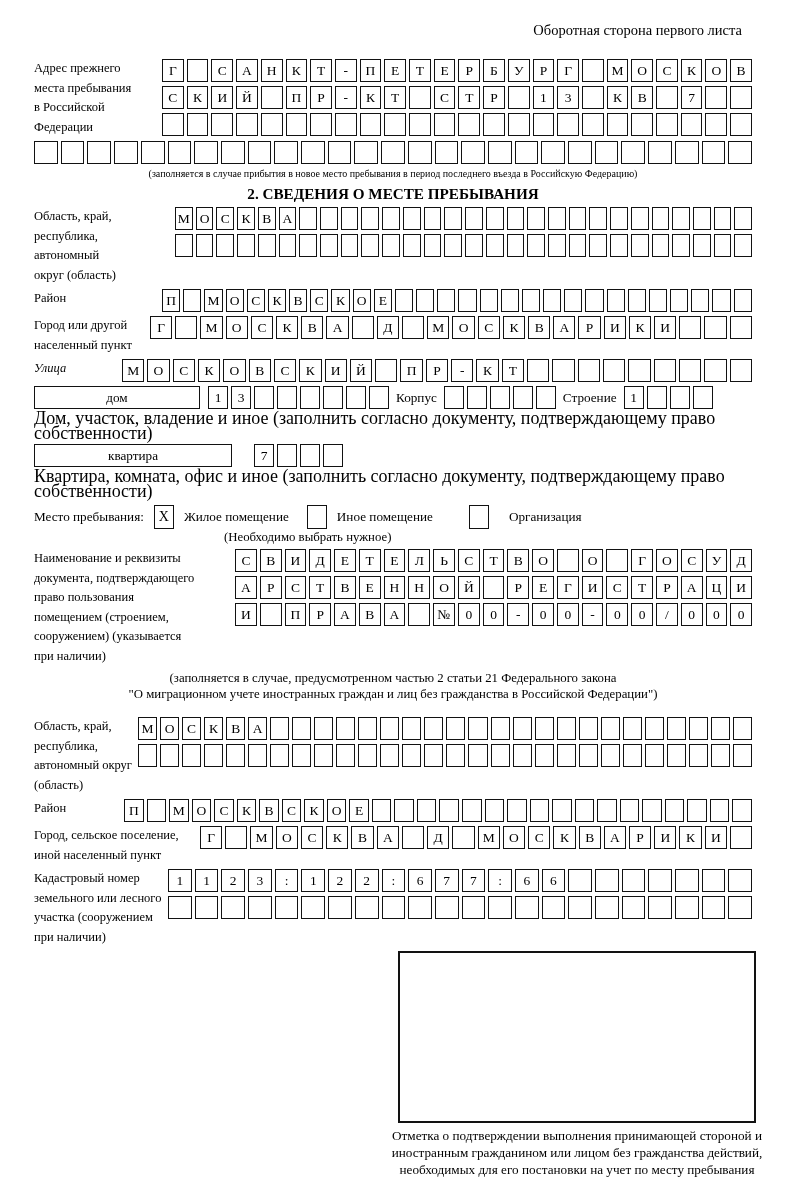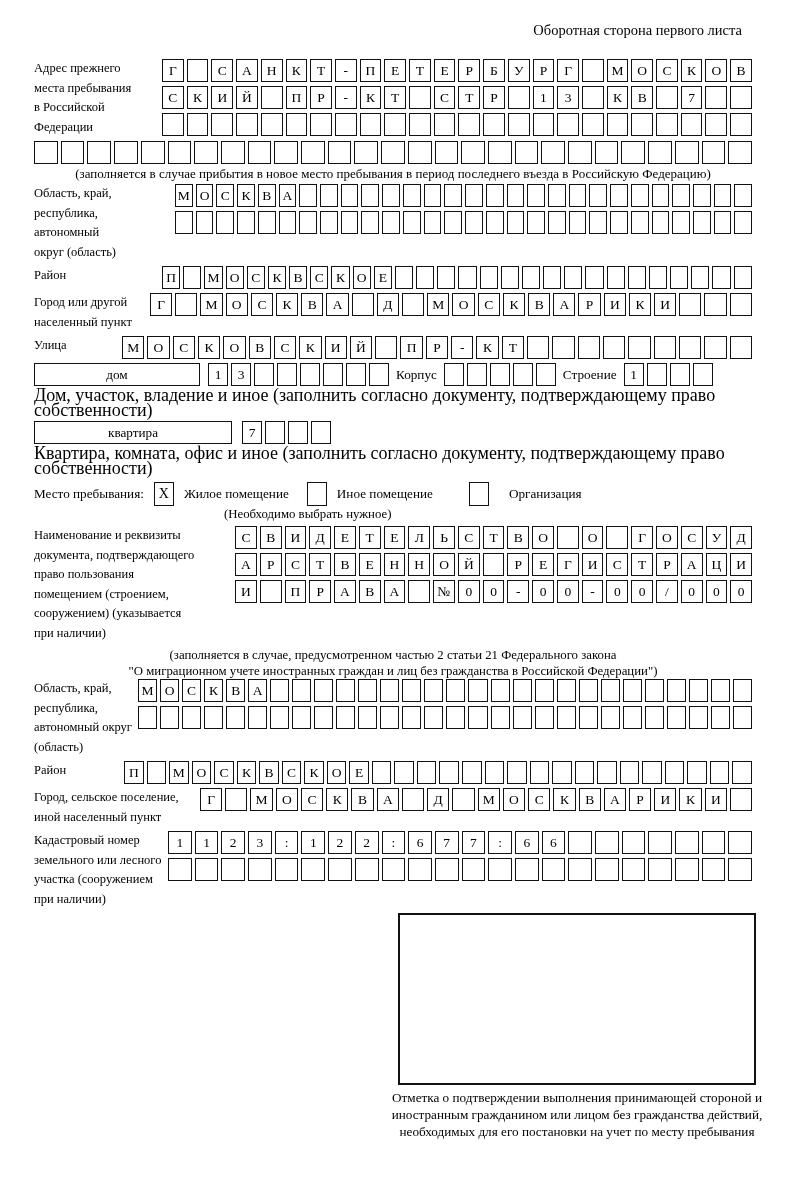--- a/index.html
+++ b/index.html
@@ -13,38 +13,38 @@
   .rows{flex:1;display:flex;flex-direction:column;gap:4px;}
   .cells{display:flex;gap:3px;flex:1;}
   .cells .cell{flex:1;}
   .cell{height:23px;border:1.6px solid #121212;box-sizing:border-box;
         display:flex;align-items:center;justify-content:center;
         font-size:13.5px;line-height:1;background:#fff;}
   .cells.fixed{flex:0 0 auto;}
   .cells.fixed .cell{flex:0 0 20px;}
   .fw-row{display:flex;gap:3px;margin-bottom:2px;}
   .fw-row .cell{flex:1;}
-  .center-note{text-align:center;font-size:13px;line-height:16px;margin:2px 0 2px 0;}
+  .center-note{text-align:center;font-size:10px;line-height:16px;margin:2px 0 2px 0;}
   .left-note{text-align:left;font-size:18px;line-height:15px;margin:2px 0 3px 0;}
   .sec-title{text-align:center;font-weight:bold;font-size:15.2px;line-height:19px;margin:2px 0 4px 0;}
   .w112{width:112px;} .w125{width:125px;} .w112b{width:112px;} .w100{width:100px;}
-  .w72{width:72px;} .w185{width:185px;} .w88{width:88px;} .w74{width:74px;}
+  .w72{width:72px;font-style:italic;} .w185{width:185px;} .w88{width:88px;} .w74{width:74px;}
   .w150{width:150px;} .w118{width:118px;}
   .inline-row{display:flex;align-items:center;margin-bottom:2px;}
   .box-label{border:1.6px solid #121212;height:23px;box-sizing:border-box;
              display:flex;align-items:center;justify-content:center;font-size:13.2px;}
   .dom-box{width:166px;margin-right:8px;}
-  .kv-box{width:198px;margin-right:10px;}
+  .kv-box{width:198px;margin-right:22px;}
   .seg-label{font-size:13.2px;margin:0 7px;}
   .stay-row{display:flex;align-items:center;font-size:13.2px;margin:6px 0 1px 0;}
   .checkbox{width:20px;height:24px;border:1.6px solid #121212;box-sizing:border-box;
             display:flex;align-items:center;justify-content:center;font-size:14px;
             margin:0 10px;flex-shrink:0;}
   .choose-note{font-size:12.8px;margin:0 0 4px 190px;}
-  .fact-notes{text-align:center;font-size:12.8px;line-height:16px;margin-bottom:0;}
+  .fact-notes{text-align:center;font-size:12.8px;line-height:16px;margin-bottom:15px;}
   .stamp-box{width:358px;height:172px;border:2px solid #121212;box-sizing:border-box;
              margin:4px 0 0 364px;}
   .stamp-caption{width:420px;margin:4px 0 0 333px;text-align:center;
                  font-size:13.2px;line-height:17px;}
 </style>
 </head>
 <body>
 
 <div class="page">
 
@@ -162,20 +162,21 @@
       <div class="cell"></div>
       <div class="cell"></div>
       <div class="cell"></div>
       <div class="cell"></div>
       <div class="cell"></div>
       <div class="cell"></div>
       <div class="cell"></div>
     </div>
   <div class="center-note">(заполняется в случае прибытия в новое место пребывания в период последнего въезда в Российскую Федерацию)</div>
 
+  <div class="sec-title">2. СВЕДЕНИЯ О МЕСТЕ ПРЕБЫВАНИЯ</div>
 
   <div class="group">
     <div class="side-label w125">
       <div>Область, край,</div>
       <div>республика,</div>
       <div>автономный</div>
       <div>округ (область)</div>
     </div>
     <div class="rows">
       <div class="cells">

